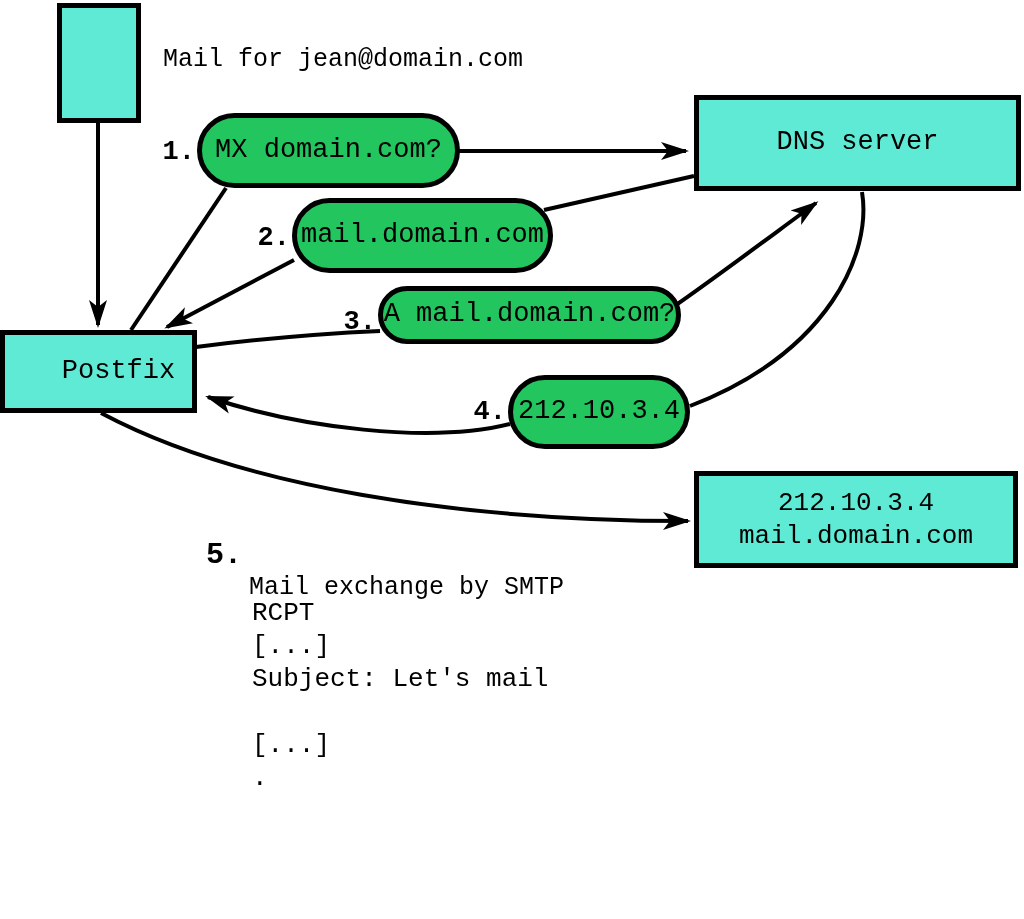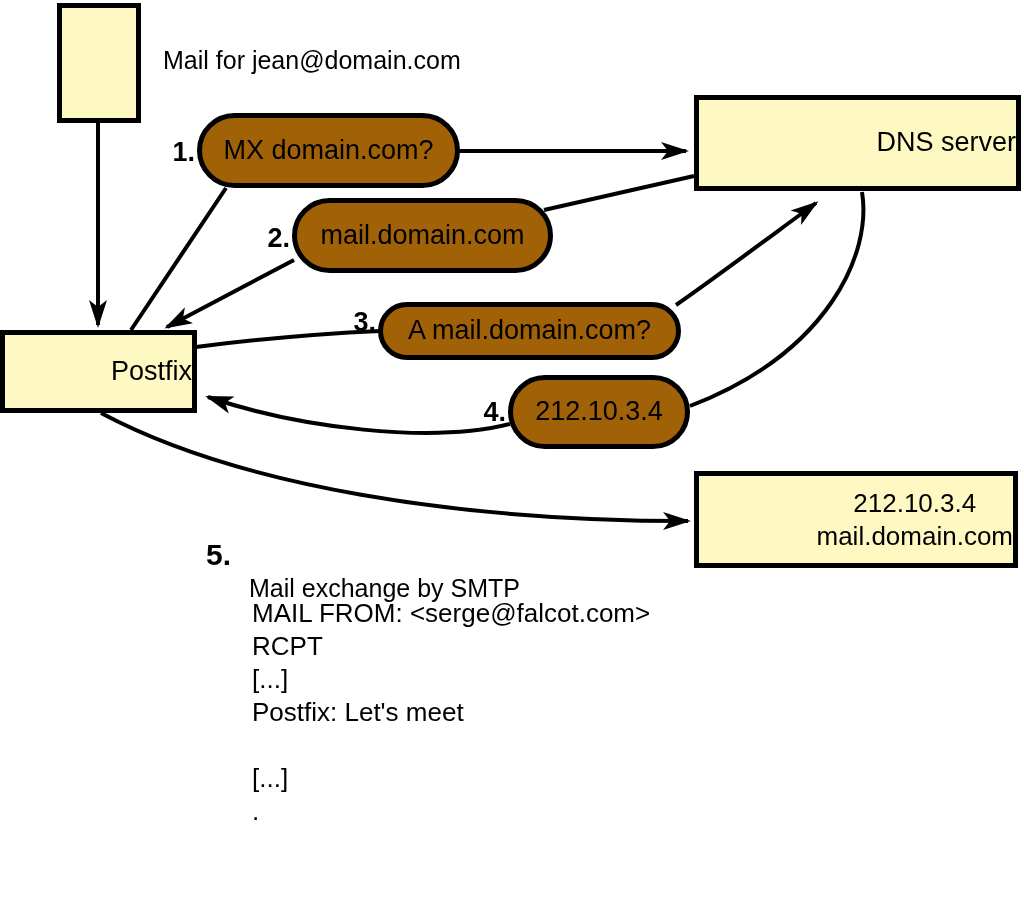--- a/index.html
+++ b/index.html
@@ -2,44 +2,44 @@
 <html><head>
 <meta charset="utf-8">
 <style>
   html, body { margin: 0; padding: 0; background: #ffffff; }
   #canvas {
     position: relative;
     width: 1024px;
     height: 919px;
     background: #ffffff;
     overflow: hidden;
-    font-family: Liberation Sans, sans-serif;
+    font-family: Liberation Mono, monospace;
     color: #000000;
   }
   #connectors {
     position: absolute;
     left: 0; top: 0;
     width: 1024px; height: 919px;
   }
   .box {
     position: absolute;
     box-sizing: border-box;
     border: 5px solid #000000;
-    background: #fef9c3;
+    background: #5eead4;
     display: flex;
     align-items: center;
-    justify-content: flex-end;
+    justify-content: center;
     text-align: center;
   }
   .pill {
     position: absolute;
     box-sizing: border-box;
     border: 5px solid #000000;
     border-radius: 38px;
-    background: #a16207;
+    background: #22c55e;
     display: flex;
     align-items: center;
     justify-content: center;
     text-align: center;
   }
   .node-label { font-size: 27px; line-height: 1.15; }
   .mail-two-line { font-size: 26px; line-height: 33px; }
   .step-num {
     position: absolute;
     font-weight: bold;
@@ -126,36 +126,35 @@
   <div class="pill" style="left:197px; top:113px; width:263px; height:75px;">
     <span class="node-label">MX domain.com?</span>
   </div>
   <div class="step-num" style="left:145px; top:137px;">1.</div>
 
   <div class="pill" style="left:292px; top:198px; width:261px; height:75px;">
     <span class="node-label">mail.domain.com</span>
   </div>
   <div class="step-num" style="left:240px; top:223px;">2.</div>
 
-  <div class="pill" style="left:378px; top:286px; width:303px; height:58px;margin-top:16px;">
+  <div class="pill" style="left:378px; top:286px; width:303px; height:58px;">
     <span class="node-label">A mail.domain.com?</span>
   </div>
   <div class="step-num" style="left:326px; top:307px;">3.</div>
 
   <div class="pill" style="left:508px; top:375px; width:182px; height:74px;">
     <span class="node-label">212.10.3.4</span>
   </div>
   <div class="step-num" style="left:456px; top:397px;">4.</div>
 
   <div class="step5-num" style="left:206px; top:538px;">5.</div>
   <div class="step5-label" style="left:249px; top:538px;">Mail exchange by SMTP</div>
 
   <div id="smtp-block">
-    <div class="smtp-line">MAIL FROM: &lt;serge@falcot.com&gt;</div>
     <div class="smtp-line">RCPT</div>
     <div class="smtp-line">[...]</div>
-    <div class="smtp-line">Postfix: Let's meet</div>
+    <div class="smtp-line">Subject: Let's mail</div>
     <div class="smtp-line"></div>
     <div class="smtp-line">[...]</div>
     <div class="smtp-line">.</div>
   </div>
 
 </div>
 
 </body></html>

